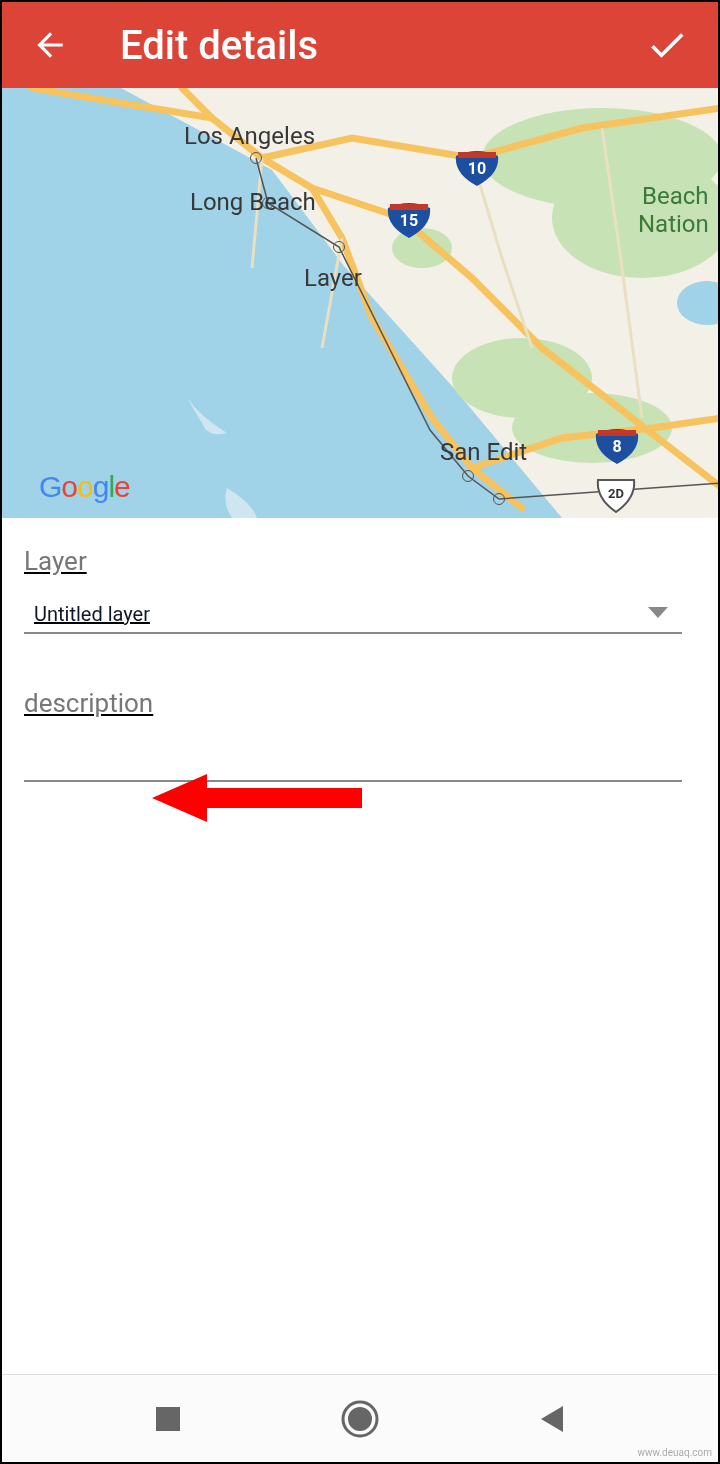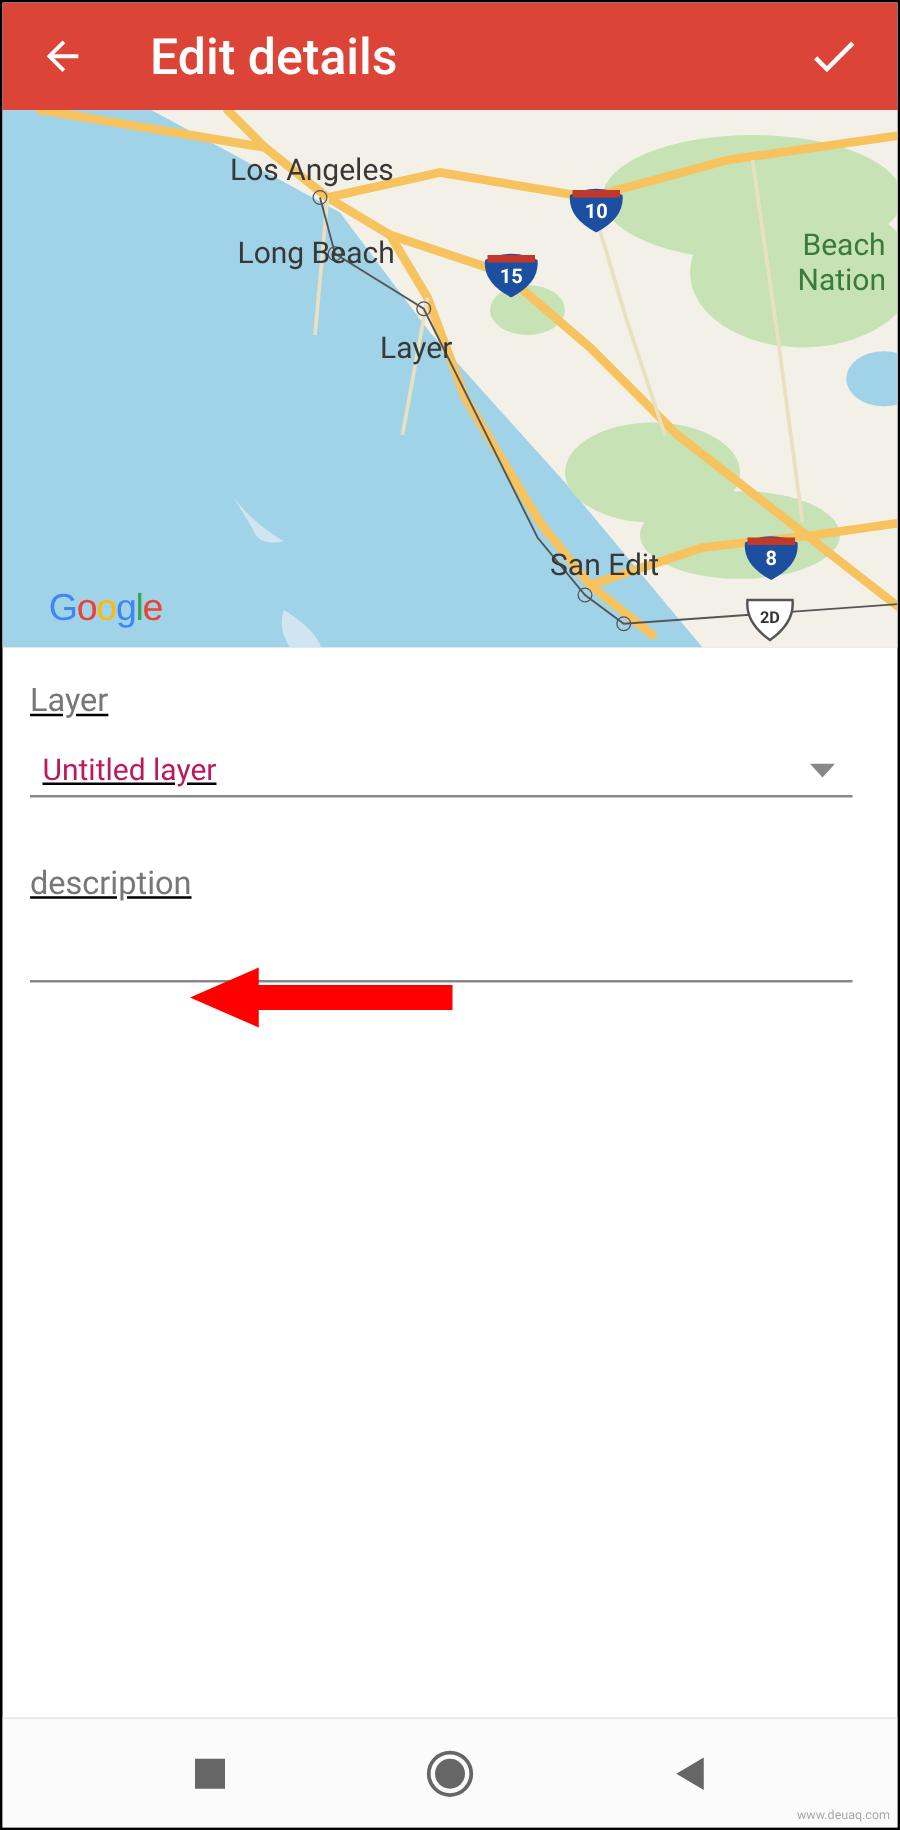--- a/index.html
+++ b/index.html
@@ -68,21 +68,21 @@
   .google-logo span:nth-child(5){color:#34A853}
   .google-logo span:nth-child(6){color:#EA4335}
 
   .form { padding: 18px 36px 0 22px; text-decoration: underline; }
   .field-label { color:#777; font-size:26px; margin-top:10px; }
 
   .select-row {
     display:flex; align-items:flex-end; justify-content:space-between;
     border-bottom: 2px solid #888; padding: 22px 4px 6px 10px; margin-top:4px; cursor:pointer;
   }
-  .select-row .value { font-size:24px; color:#be185d; }
+  .select-row .value { font-size:20px; color:#0f172a; }
   .caret { width:0; height:0; border-left:10px solid transparent; border-right:10px solid transparent; border-top:11px solid #888; margin-right:10px; margin-bottom:8px; }
 
   .name-input-wrap { margin-top:44px; }
   .name-input {
     width:100%; border:none; border-bottom:3px solid #1a73e8;
     font-size:38px; color:#222; padding:6px 4px 4px 4px; outline:none;
     font-family: inherit;
   }
   .desc-wrap { margin-top:54px; }
   .desc-input {

